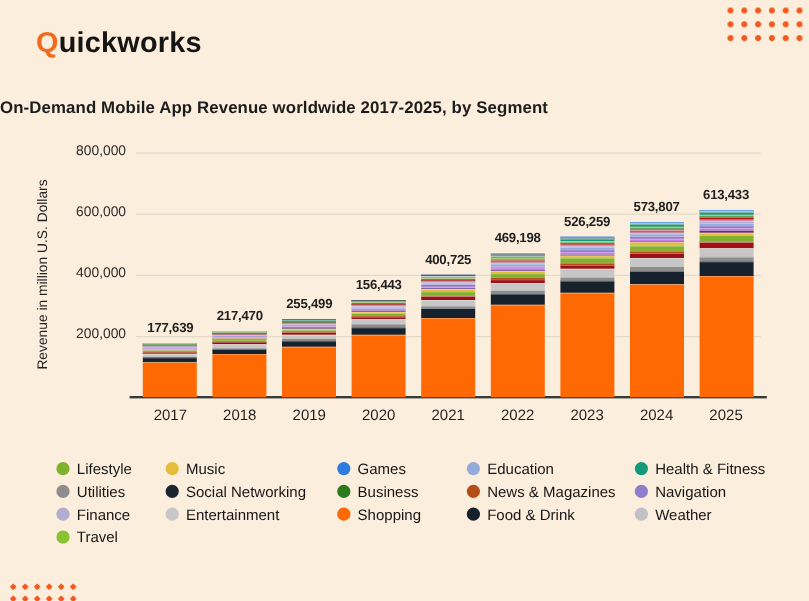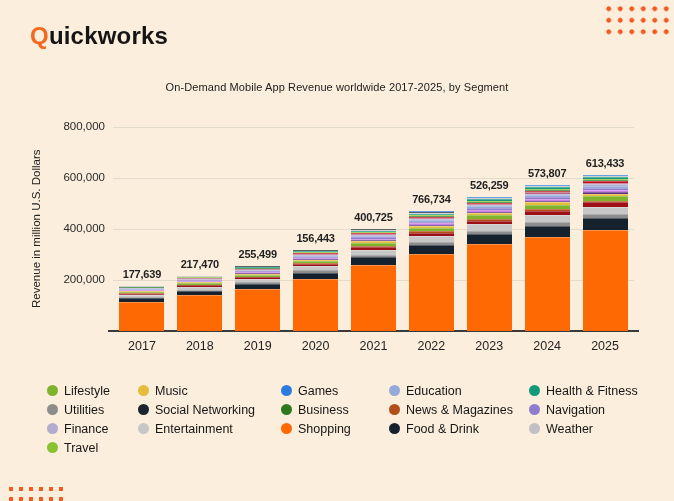--- a/index.html
+++ b/index.html
@@ -11,22 +11,22 @@
   }
   .logo{position:absolute;left:30px;top:22px;font-size:24px;font-weight:800;letter-spacing:.2px;color:#151515;}
   .logo .q{color:#f26a1f;}
   .dots{position:absolute;}
   .dots-tr{left:603px;top:3px;width:71px;height:33px;
     background-image:radial-gradient(circle,#f3591f 2.3px,rgba(0,0,0,0) 2.6px);
     background-size:11.5px 11.5px;}
   .dots-bl{left:6px;top:484px;width:60px;height:17px;
     background-image:radial-gradient(circle,#f3591f 2.1px,rgba(0,0,0,0) 2.4px);
     background-size:10px 10px;}
-  .chart-title{position:absolute;top:81px;left:0;right:0;text-align:center;
-    font-size:11px;font-weight:400;letter-spacing:.1px;color:#1c1c1c;}
+  .chart-title{position:absolute;top:81px;left:0;right:0;
+    font-size:14px;font-weight:700;letter-spacing:.1px;color:#1c1c1c;}
   .y-axis-label{position:absolute;left:28px;top:127px;height:204px;width:16px;
     writing-mode:vertical-rl;transform:rotate(180deg);
     display:flex;align-items:center;justify-content:center;
     font-size:11.5px;color:#222;}
   .chart-area{position:absolute;left:113px;top:127px;width:521px;height:204px;}
   .gridline{position:absolute;left:0;width:100%;height:1px;background:#e2dbca;}
   .y-tick{position:absolute;left:-84px;width:76px;text-align:right;font-size:11.5px;color:#2a2a2a;}
   .baseline{position:absolute;left:-5px;top:203px;width:531px;height:2px;background:#3a3a3a;}
   .bar-slot{position:absolute;bottom:0;height:100%;}
   .bar{position:absolute;bottom:0;display:flex;flex-direction:column-reverse;width:45px;}
@@ -213,21 +213,21 @@
         <div class="bar-seg" style="height: 1.32px; background: rgb(178, 173, 207);"></div>
         <div class="bar-seg" style="height: 1.08px; background: rgb(192, 96, 128);"></div>
         <div class="bar-seg" style="height: 0.96px; background: rgb(192, 13, 24);"></div>
         <div class="bar-seg" style="height: 0.84px; background: rgb(44, 122, 28);"></div>
         <div class="bar-seg" style="height: 0.84px; background: rgb(138, 194, 50);"></div>
         <div class="bar-seg" style="height: 1.44px; background: rgb(18, 153, 122);"></div>
         <div class="bar-seg" style="height: 0.72px; background: rgb(192, 192, 198);"></div>
         <div class="bar-seg" style="height: 0.72px; background: rgb(27, 37, 48);"></div>
         <div class="bar-seg" style="height: 0.6px; background: rgb(46, 123, 223);"></div>
       </div>
-      <div class="bar-total" style="bottom: 125.645px;">766,734</div>
+      <div class="bar-total" style="bottom: 125.645px;">469,198</div>
       <div class="x-tick" style="left: 0px;">2022</div>
     </div>
     <div class="bar-slot" style="left: 347.333px; width: 57.8889px;">
       <div class="bar" style="left: 6.44444px; height: 134.196px;">
         <div class="bar-seg" style="height: 86.56px; background: rgb(254, 105, 3);"></div>
         <div class="bar-seg" style="height: 10.06px; background: rgb(21, 34, 46);"></div>
         <div class="bar-seg" style="height: 3.76px; background: rgb(141, 141, 141);"></div>
         <div class="bar-seg" style="height: 6.31px; background: rgb(199, 199, 199);"></div>
         <div class="bar-seg" style="height: 3.76px; background: rgb(156, 16, 22);"></div>
         <div class="bar-seg" style="height: 1.34px; background: rgb(180, 78, 24);"></div>

